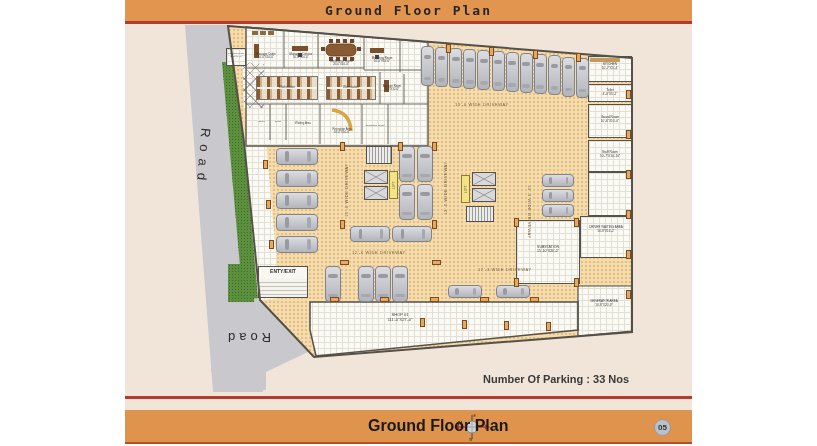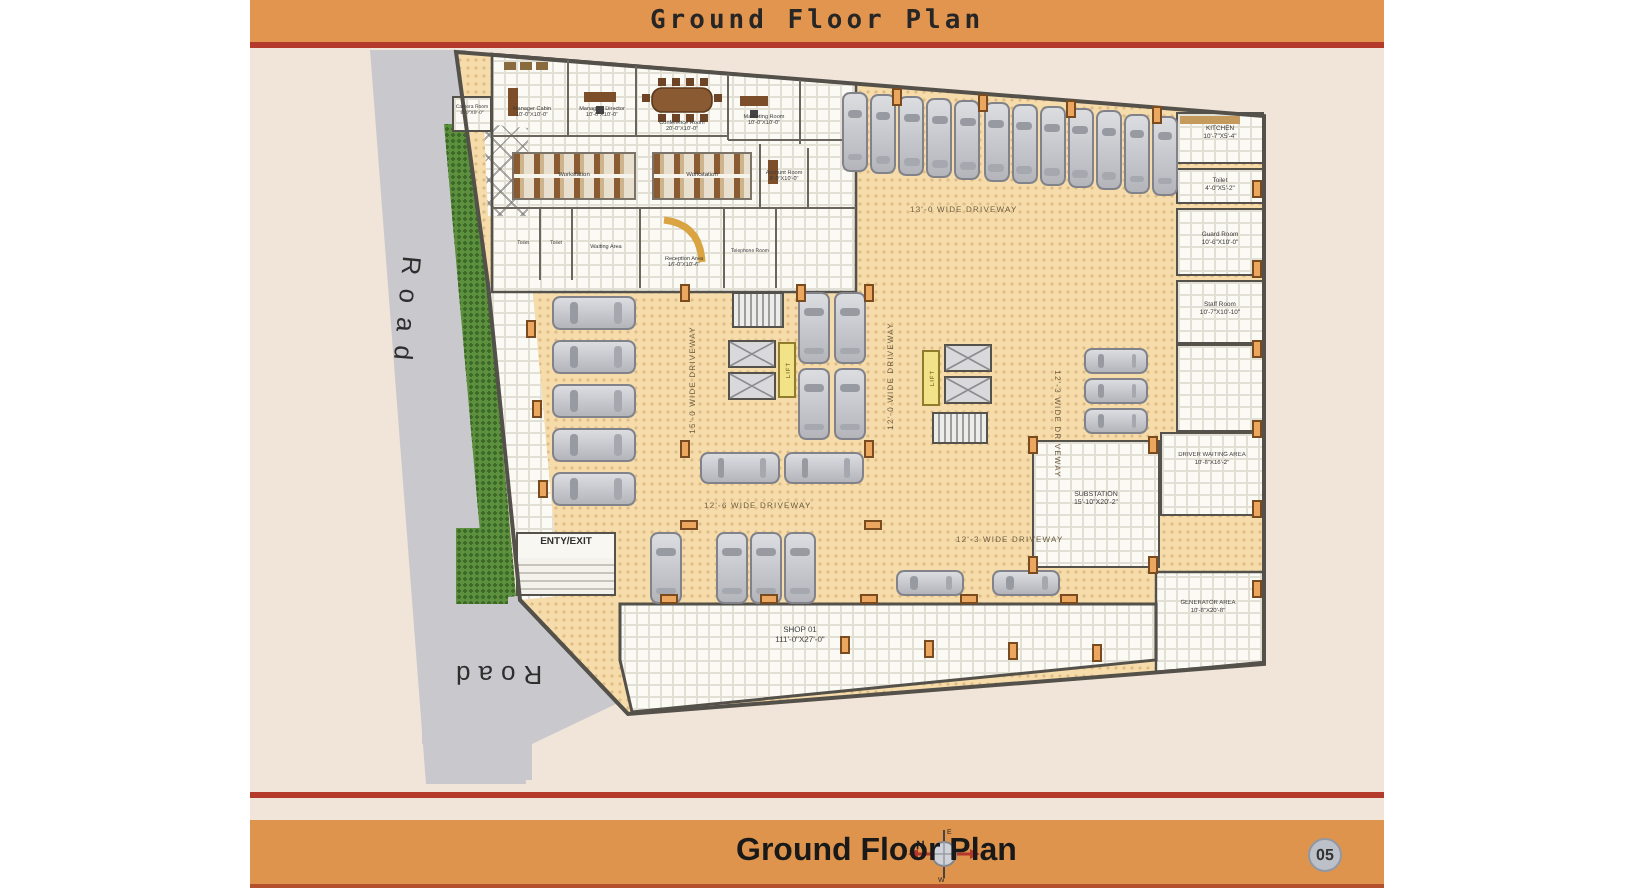--- a/index.html
+++ b/index.html
@@ -229,20 +229,21 @@
   <div class="dwy vert" style="left:346px;top:190px;">15'-0 WIDE DRIVEWAY</div>
   <div class="dwy vert" style="left:445px;top:188px;">12'-0 WIDE DRIVEWAY</div>
   <div class="dwy vert-cw" style="left:529px;top:212px;">12'-3 WIDE DRIVEWAY</div>
   <div class="dwy" style="left:352px;top:250px;">12'-6 WIDE DRIVEWAY</div>
   <div class="dwy" style="left:478px;top:267px;">12'-3 WIDE DRIVEWAY</div>
 
   <div class="entry-label">ENTY/EXIT</div>
   <div class="road-label-left">Road</div>
   <div class="road-label-bottom">Road</div>
 
+  <div class="parknote">Number Of Parking : 33 Nos</div>
 
   <div class="topbar">
     <div class="topbar-title">Ground Floor Plan</div>
   </div>
   <div class="redline" style="top:21px;"></div>
   <div class="redline" style="top:396px;"></div>
   <div class="botbar">
     <svg class="abs" style="left:327px;top:2px;" width="40" height="30" viewBox="0 0 40 30">
       <line x1="4" y1="15" x2="36" y2="15" stroke="#b4372a" stroke-width="1.5"></line>
       <polygon points="2,15 7,12.5 7,17.5" fill="#b4372a"></polygon>

